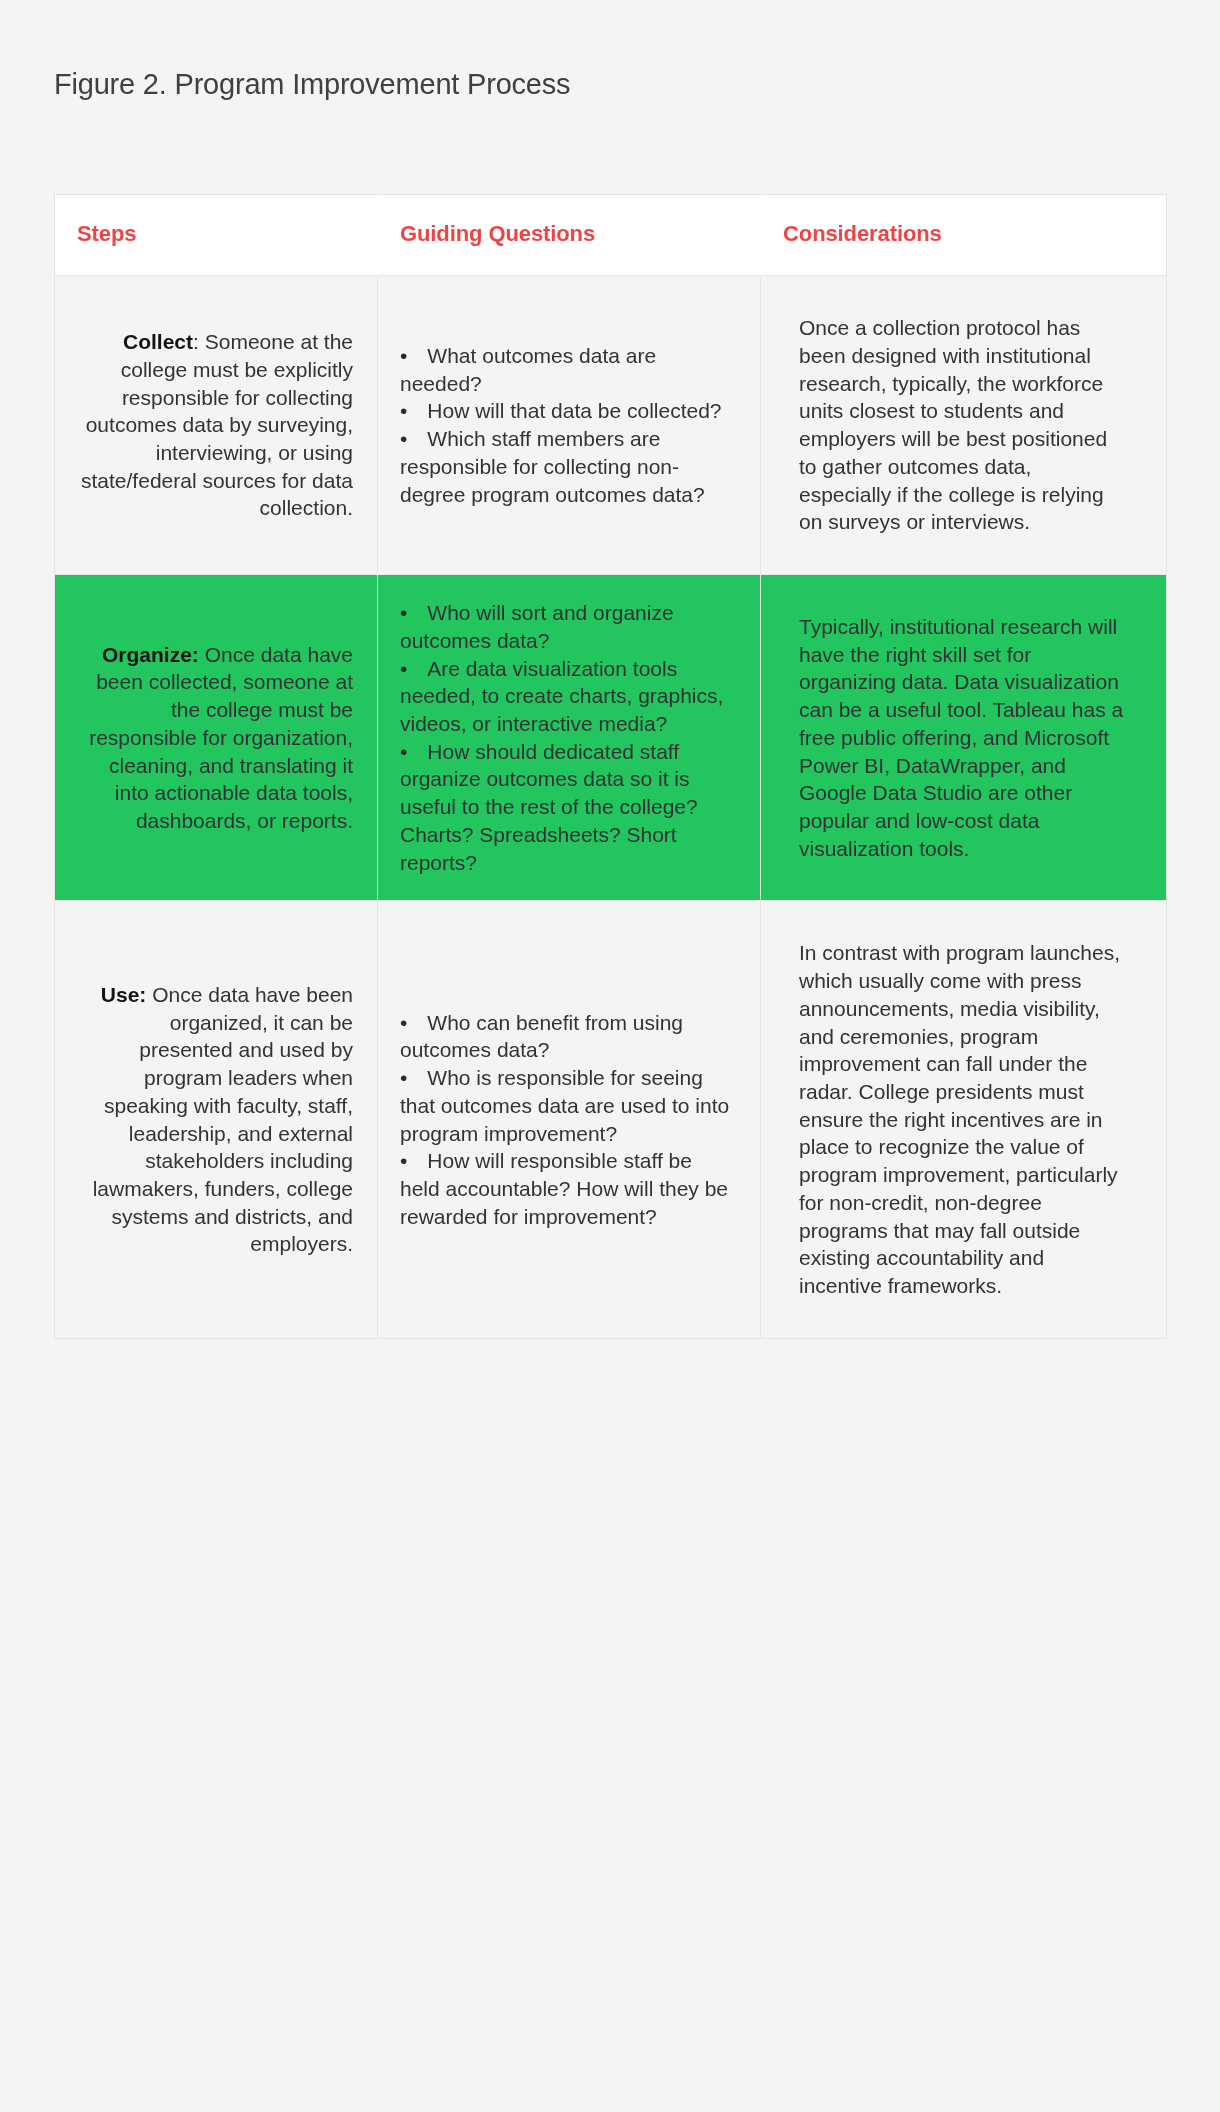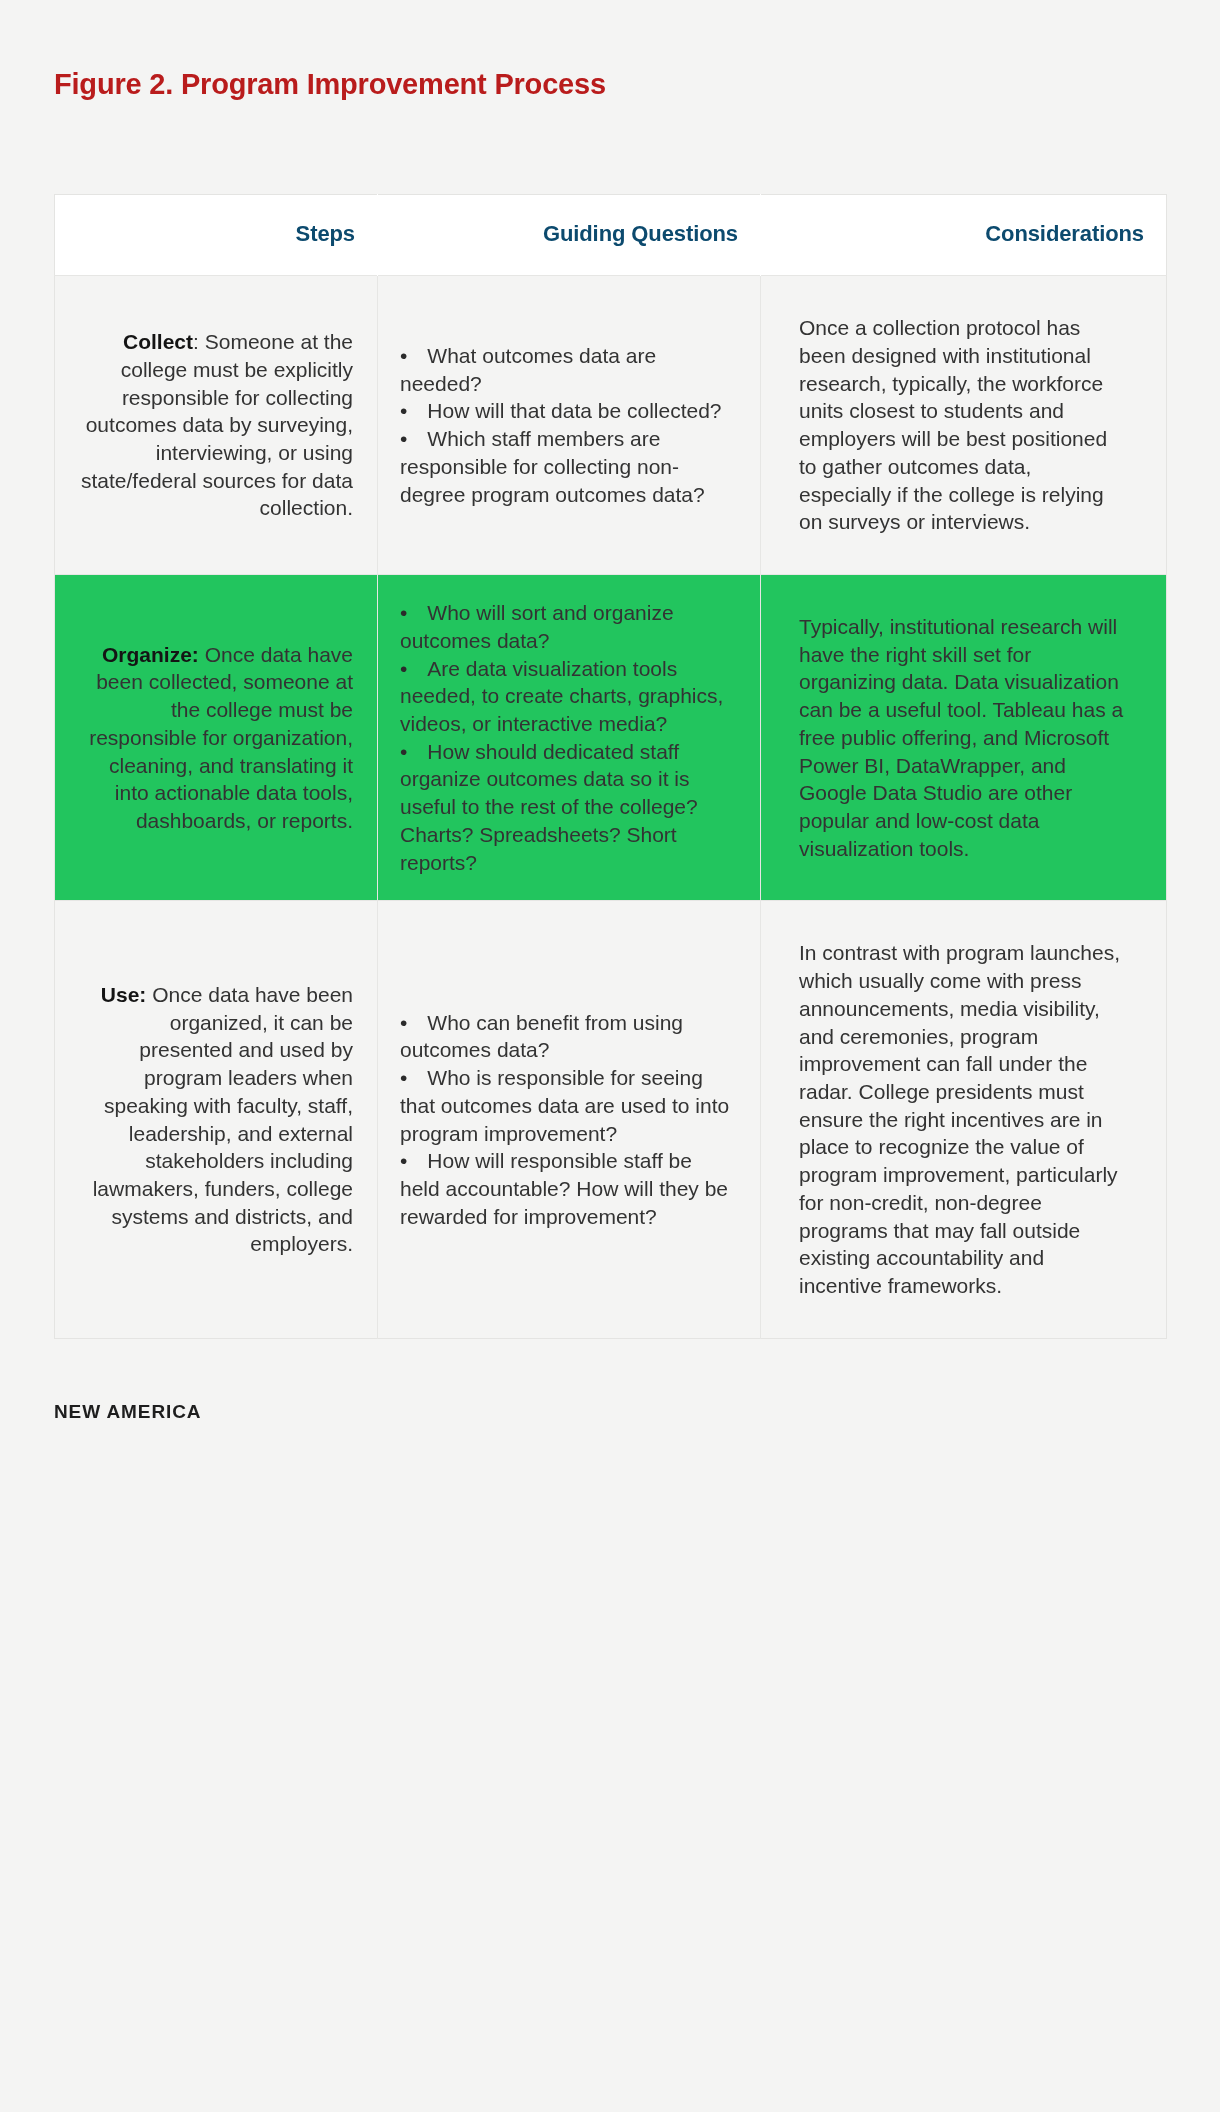--- a/index.html
+++ b/index.html
@@ -14,46 +14,46 @@
     color: #2b2b2b;
     -webkit-font-smoothing: antialiased;
   }
   .page {
     width: 1220px;
     box-sizing: border-box;
     padding: 0 54px;
   }
   .figure-title {
     font-size: 29px;
-    font-weight: bold;
+    font-weight: normal;
     letter-spacing: -0.2px;
-    color: #b91c1c;
+    color: #404040;
     padding-top: 48px;
     padding-bottom: 0;
     line-height: 1.2;
   }
   table.figure-table {
     width: 1112px;
     margin-top: 92px;
     border-collapse: collapse;
     table-layout: fixed;
     background: #ffffff;
     border: 1px solid #e4e4e2;
   }
   table.figure-table col.c-steps { width: 323px; }
   table.figure-table col.c-questions { width: 383px; }
   table.figure-table col.c-considerations { width: 406px; }
 
   thead th {
     background: #ffffff;
-    text-align: right;
+    text-align: left;
     vertical-align: middle;
     font-size: 22px;
     font-weight: bold;
-    color: #0c4a6e;
+    color: #ef4444;
     letter-spacing: -0.1px;
     padding: 26px 22px 28px 22px;
     border-right: 1px solid #ffffff;
     height: 62px;
     box-sizing: border-box;
   }
   thead th:last-child { border-right: none; }
 
   tbody tr.row-shaded > td {
     background: #f4f4f3;
@@ -187,15 +187,14 @@
           </ul>
         </td>
         <td class="cell-considerations">
           <p>In contrast with program launches, which usually come with press announcements, media visibility, and ceremonies, program improvement can fall under the radar. College presidents must ensure the right incentives are in place to recognize the value of program improvement, particularly for non-credit, non-degree programs that may fall outside existing accountability and incentive frameworks.</p>
         </td>
       </tr>
 
     </tbody>
   </table>
 
-  <div class="footer-brand">NEW AMERICA</div>
 
 </div>
 
 </body></html>

